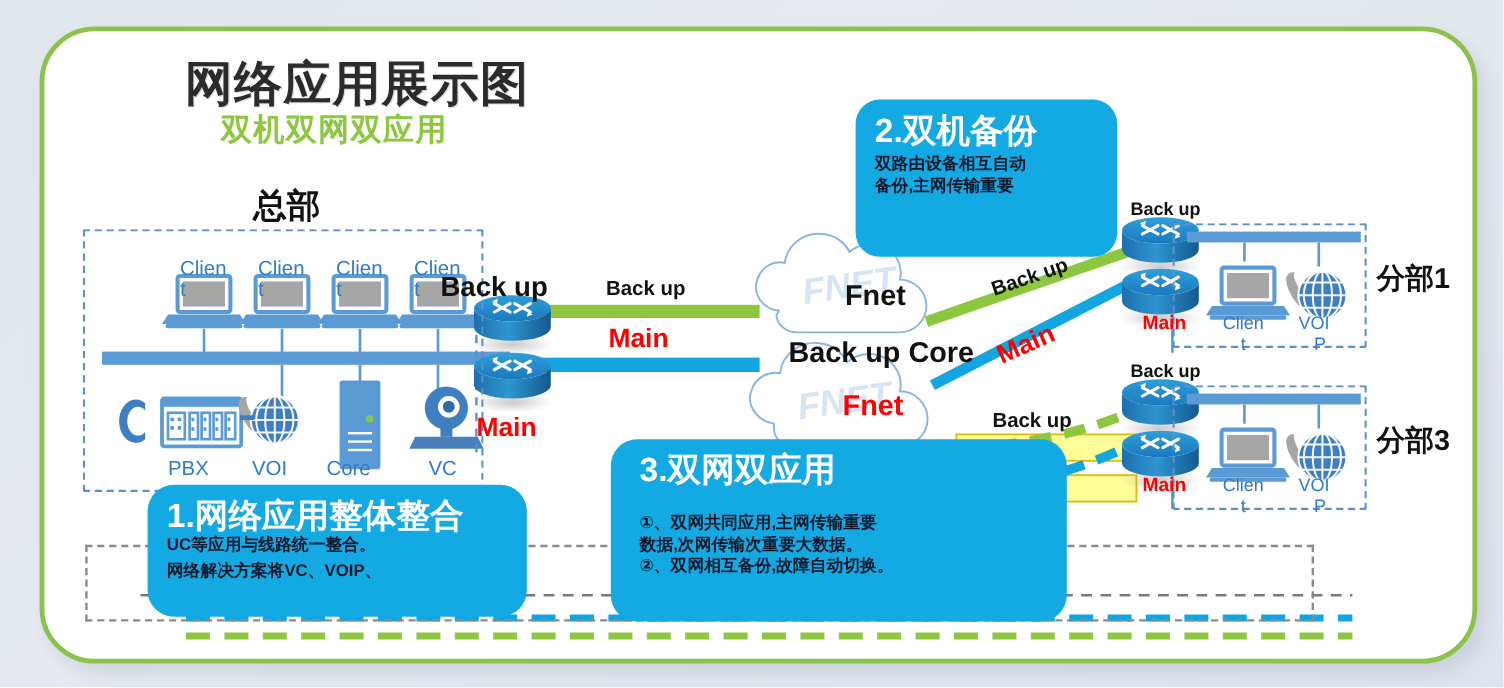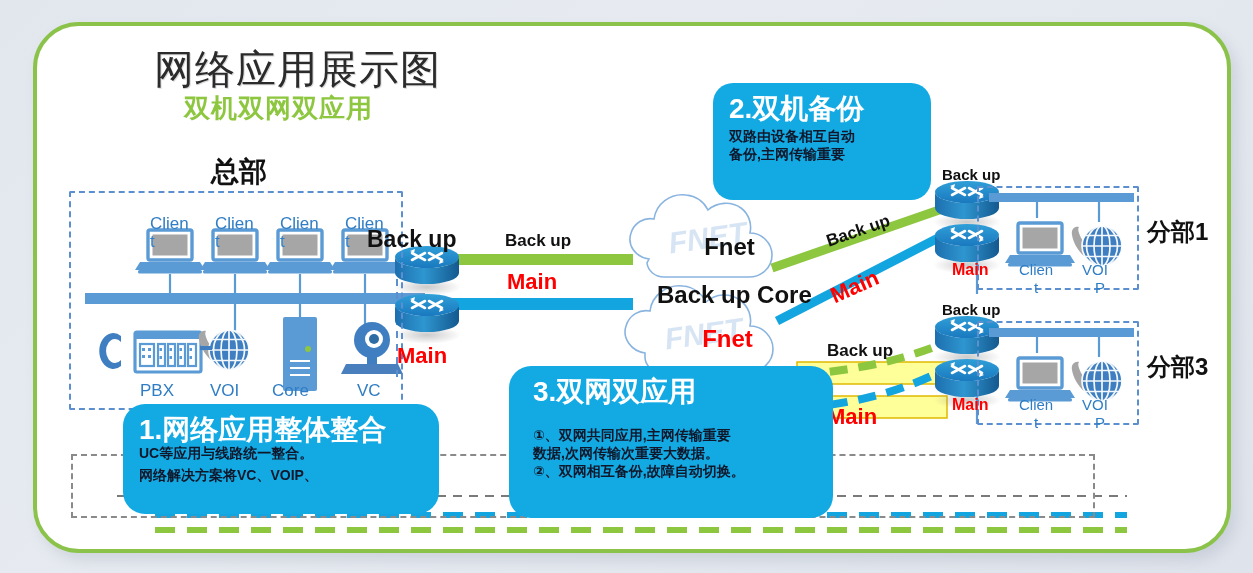--- a/index.html
+++ b/index.html
@@ -23,21 +23,21 @@
     border: 4px solid #8bc34a;
     border-radius: 46px;
     box-shadow: 6px 8px 14px rgba(120,132,150,0.20);
     overflow: hidden;
   }
   .layer { position: absolute; left: 0; top: 0; width: 1190px; height: 523px; }
 
   
   .t { position: absolute; white-space: pre; }
   .title-main {
-    font-size: 40px; font-weight: normal; color: #2b2b2b;
+    font-size: 40px; font-weight: bold; color: #2b2b2b;
     letter-spacing: 1px;
     text-shadow: 1px 1px 0 #d9d9d9;
   }
   .title-sub {
     font-size: 26px; font-weight: bold; color: #8dc63f;
     letter-spacing: 1px;
   }
   .site-title { font-size: 28px; font-weight: bold; color: #111; }
   .branch-title { font-size: 24px; font-weight: bold; color: #111; }
   .dev-label { font-size: 17px; color: #2f7dc4; }
@@ -357,27 +357,27 @@
     <div class="t dev-label-sm" style="left:1045px; top:370px;">VOI</div>
     <div class="t dev-label-sm" style="left:1058px; top:388px;">P</div>
     <div class="t branch-title" style="left:1110px; top:325px;">分部3</div>
 
     <div class="callout" style="left:86px; top:378px; width:316px; height:110px;">
       <div class="ch">1.网络应用整体整合</div>
       <div class="cb">UC等应用与线路统一整合。</div>
       <div class="cb" style="margin-top:4px;">网络解决方案将VC、VOIP、</div>
     </div>
 
-    <div class="callout" style="left:676px; top:57px; width:218px; height:117px; border-radius:20px;">
+    <div class="callout" style="left:676px; top:57px; width:218px; height:131px; border-radius:20px;">
       <div class="ch">2.双机备份</div>
       <div class="cb" style="margin-top:4px;">双路由设备相互自动</div>
       <div class="cb">备份,主网传输重要</div>
     </div>
 
-    <div class="callout" style="left:472px; top:340px; width:324px; height:152px;padding-left:24px;">
+    <div class="callout" style="left:472px; top:340px; width:380px; height:152px;padding-left:24px;">
       <div class="ch">3.双网双应用</div>
       <div class="cb" style="margin-top:20px;">①、双网共同应用,主网传输重要</div>
       <div class="cb">数据,次网传输次重要大数据。</div>
       <div class="cb">②、双网相互备份,故障自动切换。</div>
     </div>
 
   </div>
 </div>
 
 </body></html>

